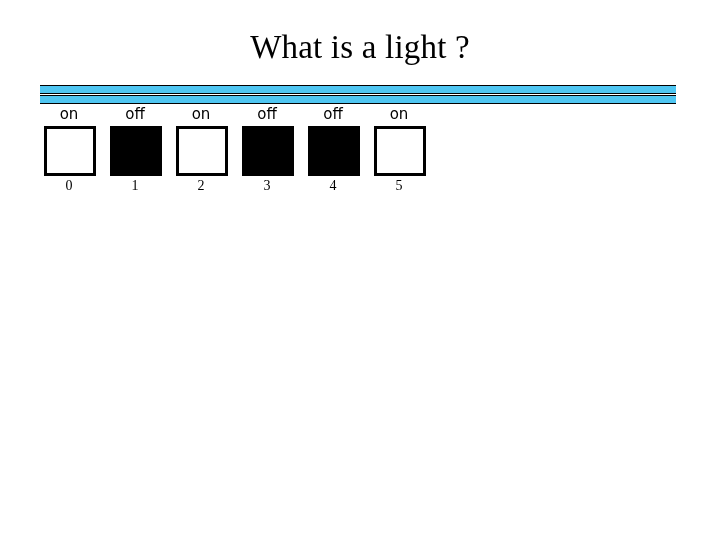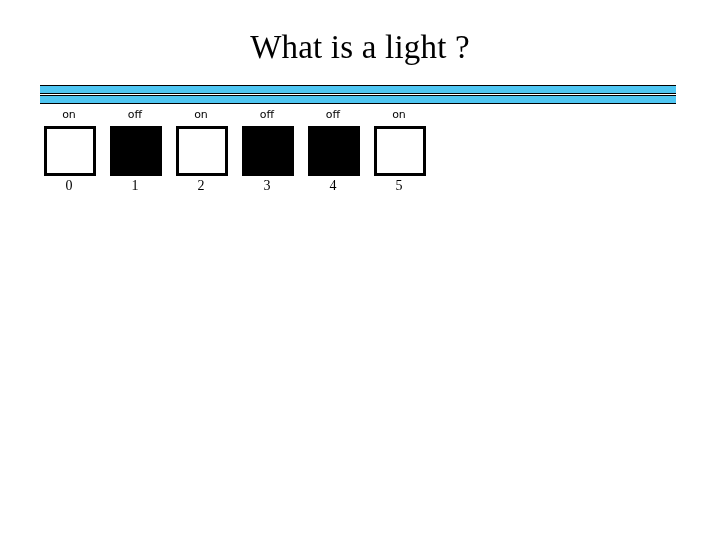--- a/index.html
+++ b/index.html
@@ -74,21 +74,21 @@
     width: 50px;
     height: 90px;
   }
   .light-state-label {
     position: absolute;
     left: -6px;
     top: 0px;
     width: 62px;
     text-align: center;
     font-family: "DejaVu Sans", "Liberation Sans", sans-serif;
-    font-size: 11px;
+    font-size: 15px;
     line-height: 13px;
     color: #000000;
   }
   .light-box {
     position: absolute;
     left: 0;
     top: 18px;
     width: 46px;
     height: 44px;
     border: 3px solid #000000;

